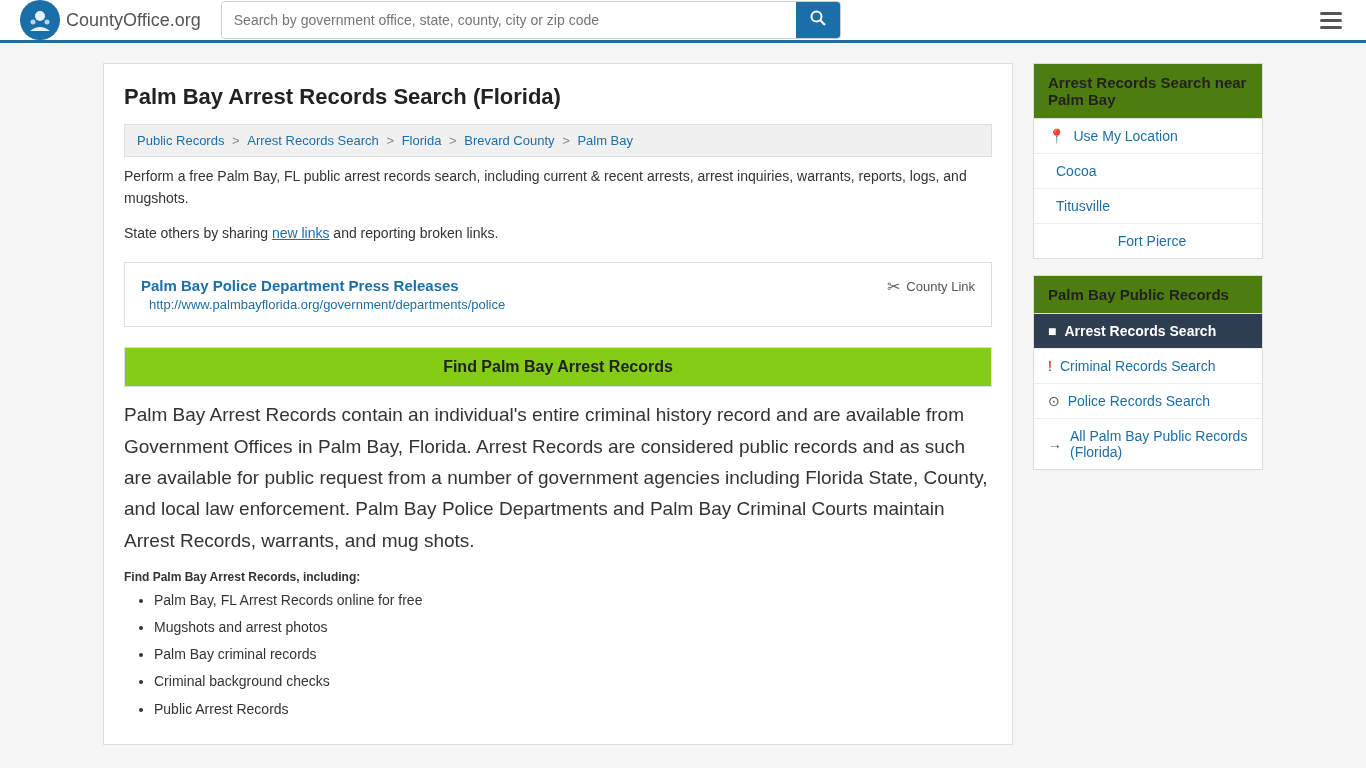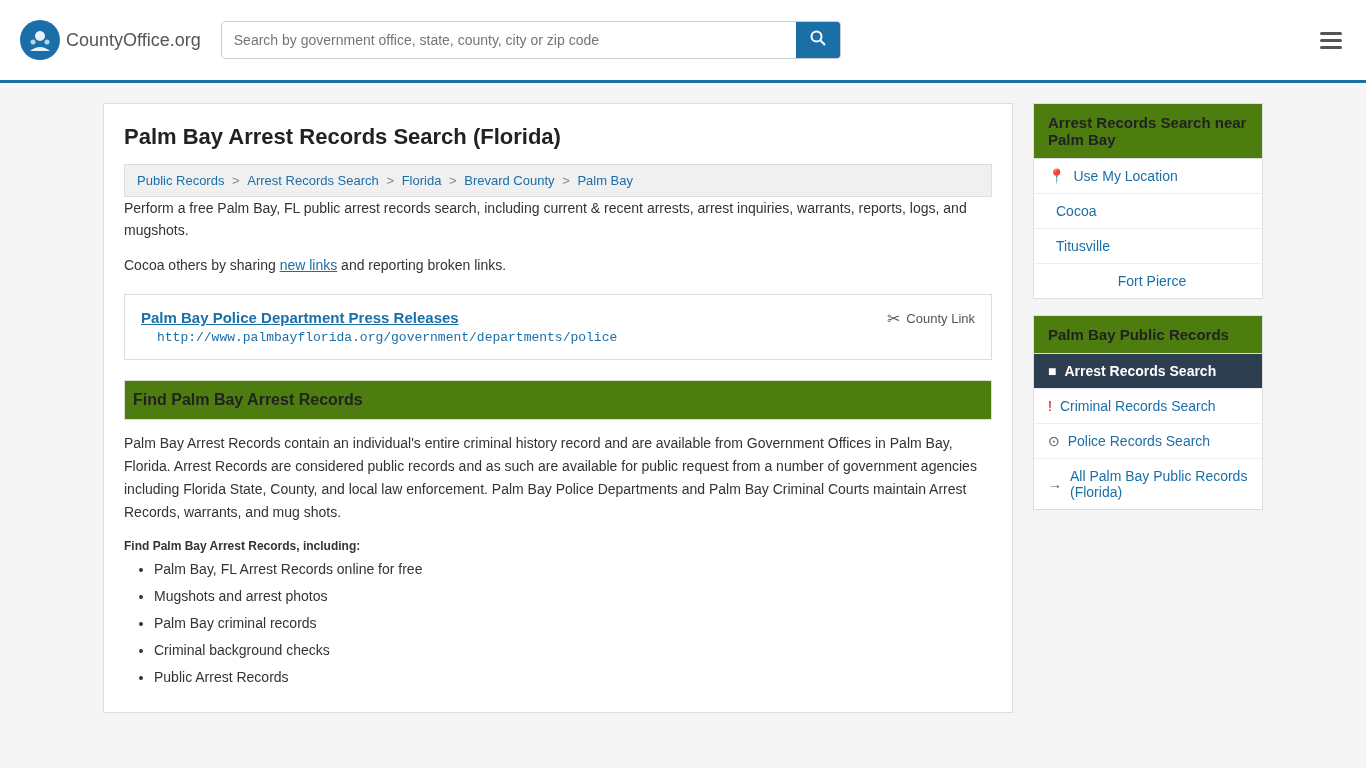--- a/index.html
+++ b/index.html
@@ -2,21 +2,21 @@
 <html><head>
   <meta charset="utf-8">
   <style>
     * { box-sizing: border-box; margin: 0; padding: 0; }
     body { font-family: Arial, sans-serif; font-size: 14px; color: #333; background: #f5f5f5; }
 
     
     .header {
       background: #fff;
       border-bottom: 3px solid #1a6fa8;
-      padding: 20px 20px;
+      padding: 0 20px;
       display: flex;
       align-items: center;
       gap: 20px;
     }
     .logo-area {
       display: flex;
       align-items: center;
       gap: 6px;
       text-decoration: none;
     }
@@ -108,21 +108,21 @@
       font-weight: bold;
       color: #222;
       margin-bottom: 14px;
     }
     .breadcrumb {
       background: #f0f0f0;
       padding: 8px 12px;
       border: 1px solid #ddd;
       font-size: 13px;
       color: #555;
-      margin-bottom: 0;
+      margin-bottom: 8px;
     }
     .breadcrumb a {
       color: #1a6fa8;
       text-decoration: none;
     }
     .breadcrumb span { color: #888; margin: 0 4px; }
 
     .intro-text {
       font-size: 14px;
       line-height: 1.6;
@@ -133,57 +133,56 @@
     .resource-link-box {
       border: 1px solid #ddd;
       padding: 14px 16px;
       margin: 18px 0;
       background: #fff;
     }
     .resource-link-title {
       font-size: 15px;
       font-weight: bold;
       color: #1a6fa8;
-      text-decoration: underline;
       cursor: pointer;
     }
     .resource-link-url {
       color: #1a6fa8;
       font-size: 13px;
-      margin: 6px 0 8px 16px;
+      margin: 6px 0 8px 8px;
       text-decoration: none;
-      font-family: Liberation Mono, monospace;
     }
     .resource-link-desc {
       font-size: 13px;
       color: #333;
       line-height: 1.5;
     }
     .report-link {
       float: right;
       font-size: 13px;
       color: #555;
       cursor: pointer;
       display: flex;
       align-items: center;
       gap: 6px;
     }
     .report-link-icon { font-size: 16px; }
 
     .section-header {
-      background: #4d7c0f;
-      border: 1px solid #ddd;
-      padding: 10px 8px;
+      background: #84cc16;
+      border: 1px solid #ddd;
+      padding: 10px 23px;
       font-size: 16px;
       font-weight: bold;
       color: #222;
       margin: 20px 0 12px 0;
+      text-align: center;
     }
     .body-text {
-      font-size: 14px;
+      font-size: 19px;
       line-height: 1.65;
       color: #333;
       margin-bottom: 14px;
     }
     .list-header {
       font-size: 12px;
       font-weight: bold;
       margin-bottom: 4px;
     }
     .bullet-list {
@@ -281,21 +280,21 @@
       <span> &gt; </span>
       <a href="#">Florida</a>
       <span> &gt; </span>
       <a href="#">Brevard County</a>
       <span> &gt; </span>
       <a href="#">Palm Bay</a>
     </div>
 
     <p class="intro-text">Perform a free Palm Bay, FL public arrest records search, including current &amp; recent arrests, arrest inquiries, warrants, reports, logs, and mugshots.</p>
     <p class="intro-text">
-      <span>Cocoa others by sharing </span><a class="new-links">new links</a><span> and reporting broken links.</span>
+      <span>State others by sharing </span><a class="new-links">new links</a><span> and reporting broken links.</span>
     </p>
 
     <div class="resource-link-box">
       <div style="display:flex;align-items:flex-start;justify-content:space-between;">
         <a class="resource-link-title">Palm Bay Police Department Press Releases</a>
         <div class="report-link">
           <span class="report-link-icon">✂</span>
           <span>County Link</span>
         </div>
       </div>

